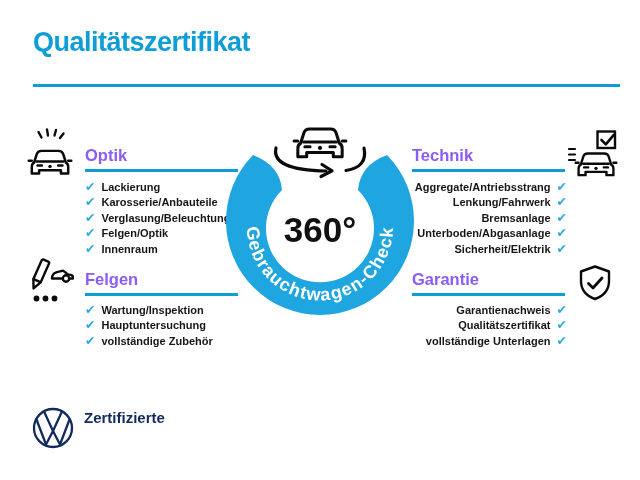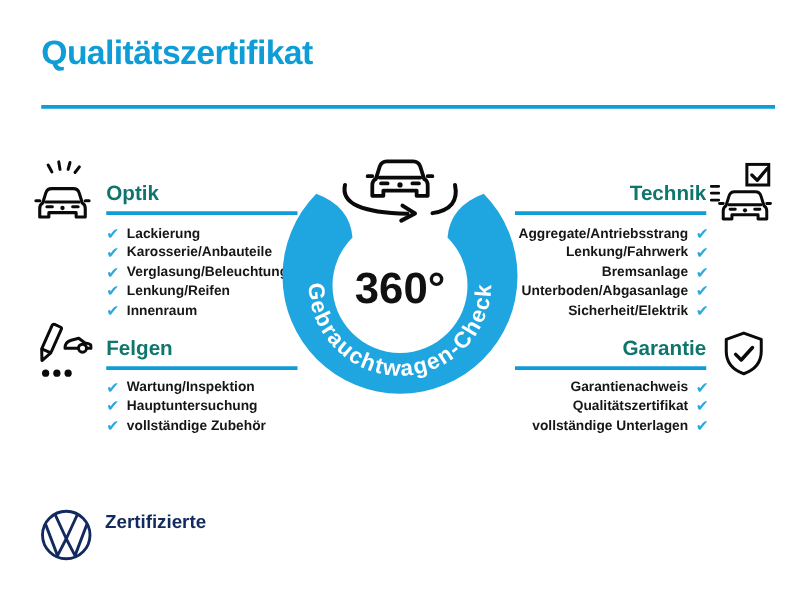--- a/index.html
+++ b/index.html
@@ -11,23 +11,23 @@
   .stage{
     position:relative;width:640px;height:480px;background:var(--background);
     font-family:"Liberation Sans",sans-serif;overflow:hidden;
   }
   .page-title{
     position:absolute;left:33px;top:27px;font-size:27px;font-weight:bold;
     color:var(--accent);letter-spacing:-0.5px;white-space:nowrap;
   }
   .title-rule{position:absolute;left:33px;top:84px;width:587px;height:3px;background:var(--accent);}
   .sec{position:absolute;width:153px;}
-  .sec h2{font-size:16.5px;font-weight:bold;color:#0f766e;line-height:19px;}
+  .sec h2{font-size:16.5px;font-weight:bold;color:#8b5cf6;line-height:19px;}
   .sec .rule{height:2.5px;background:var(--accent);margin-top:4px;}
-  .sec.right h2{text-align:right;}
+  .sec.right h2{}
   .list{position:absolute;}
   .row{display:flex;align-items:center;gap:6px;height:15.5px;white-space:nowrap;}
   .row .lbl{font-size:11px;font-weight:bold;color:var(--ink);}
   .chk{color:var(--check);font-size:12.5px;font-weight:bold;line-height:1;
        font-family:"DejaVu Sans","Liberation Sans",sans-serif;}
   .list.right .row{justify-content:flex-end;}
   .icon{position:absolute;}
   .footer-text{position:absolute;left:84px;top:408px;font-size:15px;font-weight:bold;
                color:var(--navy);line-height:19.5px;}
   svg{display:block;}
@@ -71,21 +71,21 @@
     <div class="row">
         <span class="chk">✔</span>
         <span class="lbl">Karosserie/Anbauteile</span>
       </div>
     <div class="row">
         <span class="chk">✔</span>
         <span class="lbl">Verglasung/Beleuchtung</span>
       </div>
     <div class="row">
         <span class="chk">✔</span>
-        <span class="lbl">Lenkung/Reifen</span>
+        <span class="lbl">Felgen/Optik</span>
       </div>
     <div class="row">
         <span class="chk">✔</span>
         <span class="lbl">Innenraum</span>
       </div>
   </div>
 
   <svg class="icon" style="left:26px;top:257px" width="48" height="48" viewBox="0 0 48 48">
     <g fill="none" stroke="#0a0a0a" stroke-width="2.4" stroke-linecap="round" stroke-linejoin="round">
       <g transform="rotate(24 13 18)">

